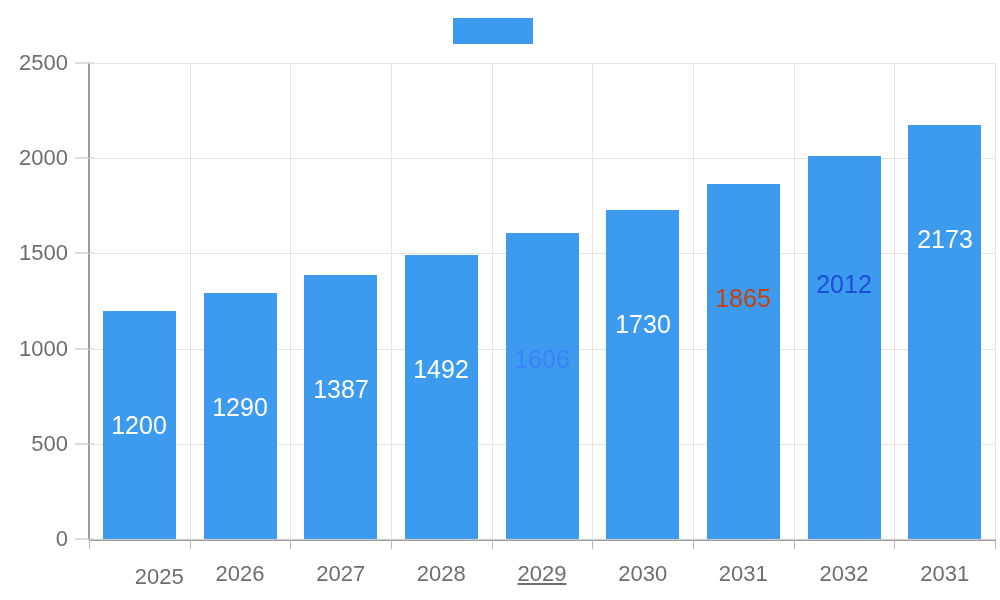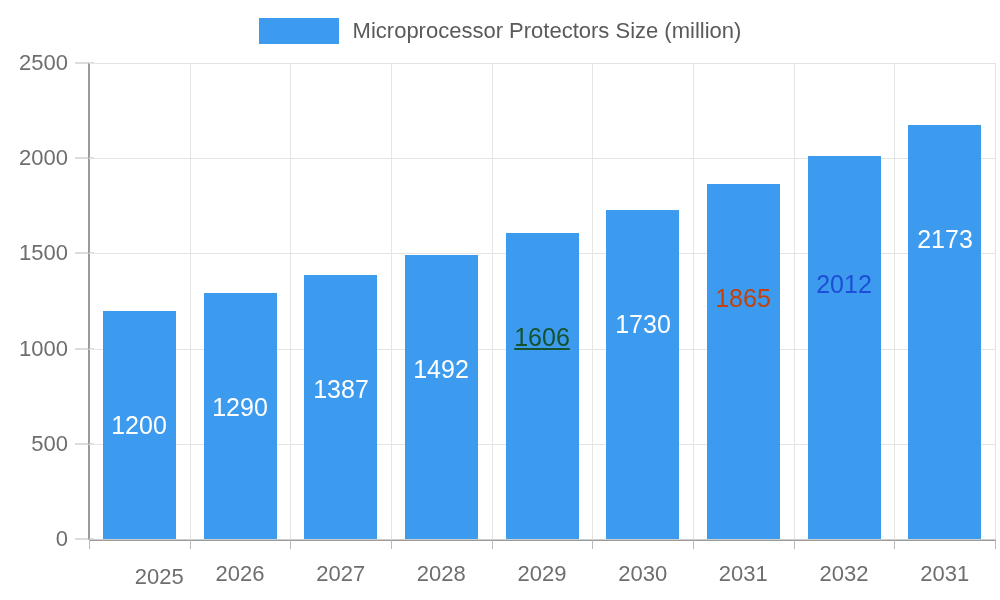--- a/index.html
+++ b/index.html
@@ -139,21 +139,20 @@
     transform: translateX(-50%);
   }
 </style>
 </head>
 <body>
 
 <div id="chart-root">
 
   <div id="legend">
     <div id="legend-swatch" style="background: rgb(61, 155, 239);"></div>
-    <div id="legend-label">Microprocessor Protectors Size (million)</div>
   </div>
 
   <div id="yaxis-line"></div>
   <div id="xaxis-line"></div>
 
   <div id="y-axis">
       <div class="ytick-label" style="top: 539px;">0</div>
       <div class="ytick-mark" style="top: 539px;"></div>
       <div class="ytick-label" style="top: 443.8px;">500</div>
       <div class="ytick-mark" style="top: 443.8px;"></div>
@@ -170,21 +169,21 @@
   <div id="x-axis">
       <div class="xtick-mark" style="left: 190px; top: 539px;"></div>
       <div class="xtick-label" style="left: 139.333px; top: 564px; margin-left: 20px;">2025</div>
       <div class="xtick-mark" style="left: 290px; top: 539px;"></div>
       <div class="xtick-label" style="left: 240px; top: 561px;">2026</div>
       <div class="xtick-mark" style="left: 391px; top: 539px;"></div>
       <div class="xtick-label" style="left: 340.667px; top: 561px;">2027</div>
       <div class="xtick-mark" style="left: 492px; top: 539px;"></div>
       <div class="xtick-label" style="left: 441.333px; top: 561px;">2028</div>
       <div class="xtick-mark" style="left: 592px; top: 539px;"></div>
-      <div class="xtick-label" style="left: 542px; top: 561px;">2029</div>
+      <div class="xtick-label" style="left: 542px; top: 561px; text-decoration: underline;">2029</div>
       <div class="xtick-mark" style="left: 693px; top: 539px;"></div>
       <div class="xtick-label" style="left: 642.667px; top: 561px; text-align: center;">2030</div>
       <div class="xtick-mark" style="left: 794px; top: 539px;"></div>
       <div class="xtick-label" style="left: 743.333px; top: 561px;">2031</div>
       <div class="xtick-mark" style="left: 894px; top: 539px;"></div>
       <div class="xtick-label" style="left: 844px; top: 561px;">2032</div>
       <div class="xtick-mark" style="left: 995px; top: 539px;"></div>
       <div class="xtick-label" style="left: 944.667px; top: 561px;">2031</div>
       <div class="xtick-mark" style="left: 89px; top: 539px;"></div>
     </div>
@@ -203,21 +202,21 @@
       <div class="bar" style="left: 115px; top: 230.384px; width: 73px; height: 245.616px; background: rgb(61, 155, 239);"></div>
       <div class="bar-value" style="left: 151px; top: 330.384px; color: rgb(255, 255, 255); text-align: right;">1290</div>
       <div class="vline" style="left: 302px;"></div>
       <div class="bar" style="left: 215px; top: 211.915px; width: 73px; height: 264.085px; background: rgb(61, 155, 239);"></div>
       <div class="bar-value" style="left: 252px; top: 311.915px; color: rgb(255, 255, 255);">1387</div>
       <div class="vline" style="left: 403px;"></div>
       <div class="bar" style="left: 316px; top: 191.923px; width: 73px; height: 284.077px; background: rgb(61, 155, 239);"></div>
       <div class="bar-value" style="left: 352px; top: 291.923px; color: rgb(255, 255, 255);">1492</div>
       <div class="vline" style="left: 503px;"></div>
       <div class="bar" style="left: 417px; top: 170.218px; width: 73px; height: 305.782px; background: rgb(61, 155, 239);"></div>
-      <div class="bar-value" style="left: 453px; top: 260px; color: #14532d; text-decoration: underline;">1606</div>
+      <div class="bar-value" style="left: 453px; top: 282px; color: #3b82f6;">1606</div>
       <div class="vline" style="left: 604px;"></div>
       <div class="bar" style="left: 517px; top: 146.608px; width: 73px; height: 329.392px; background: rgb(61, 155, 239);"></div>
       <div class="bar-value" style="left: 554px; top: 246.608px; color: rgb(255, 255, 255);">1730</div>
       <div class="vline" style="left: 705px;"></div>
       <div class="bar" style="left: 618px; top: 120.904px; width: 73px; height: 355.096px; background: rgb(61, 155, 239);"></div>
       <div class="bar-value" style="left: 654px; top: 220.904px; color: #c2410c;">1865</div>
       <div class="vline" style="left: 805px;"></div>
       <div class="bar" style="left: 719px; top: 92.9152px; width: 73px; height: 383.085px; background: rgb(61, 155, 239);"></div>
       <div class="bar-value" style="left: 755px; top: 207px; color: #1d4ed8;">2012</div>
       <div class="vline" style="left: 906px;"></div>

